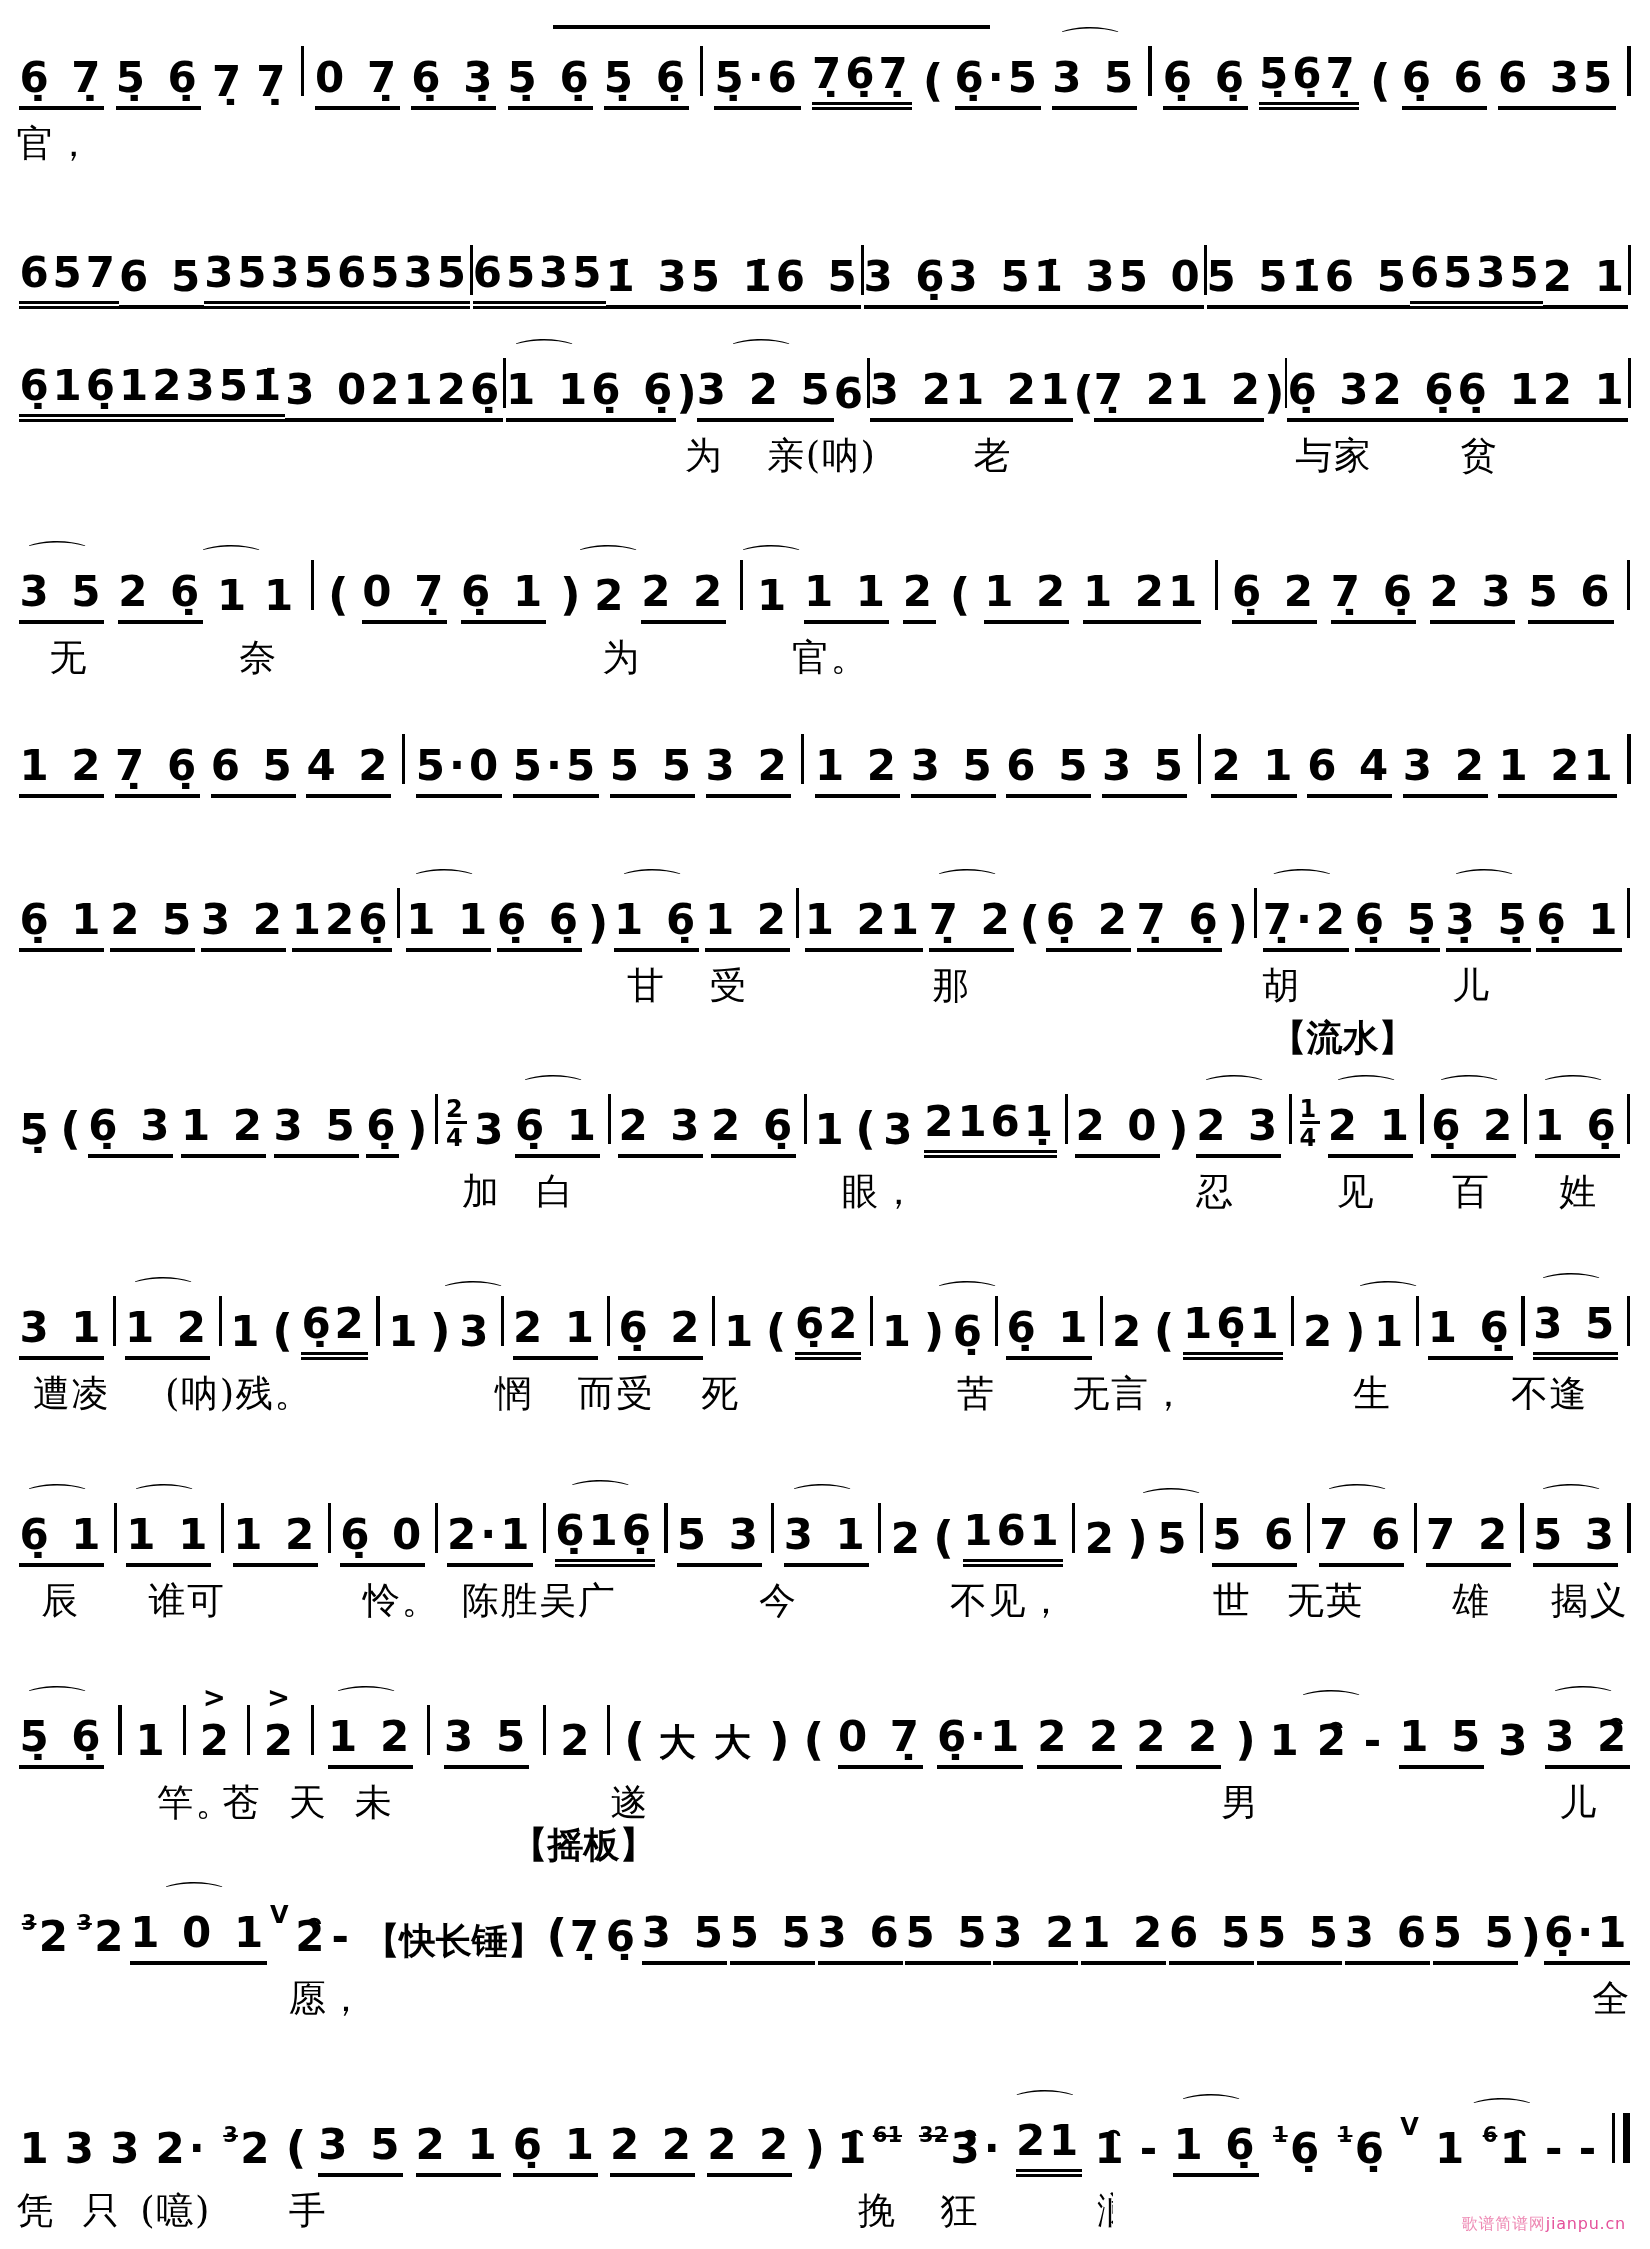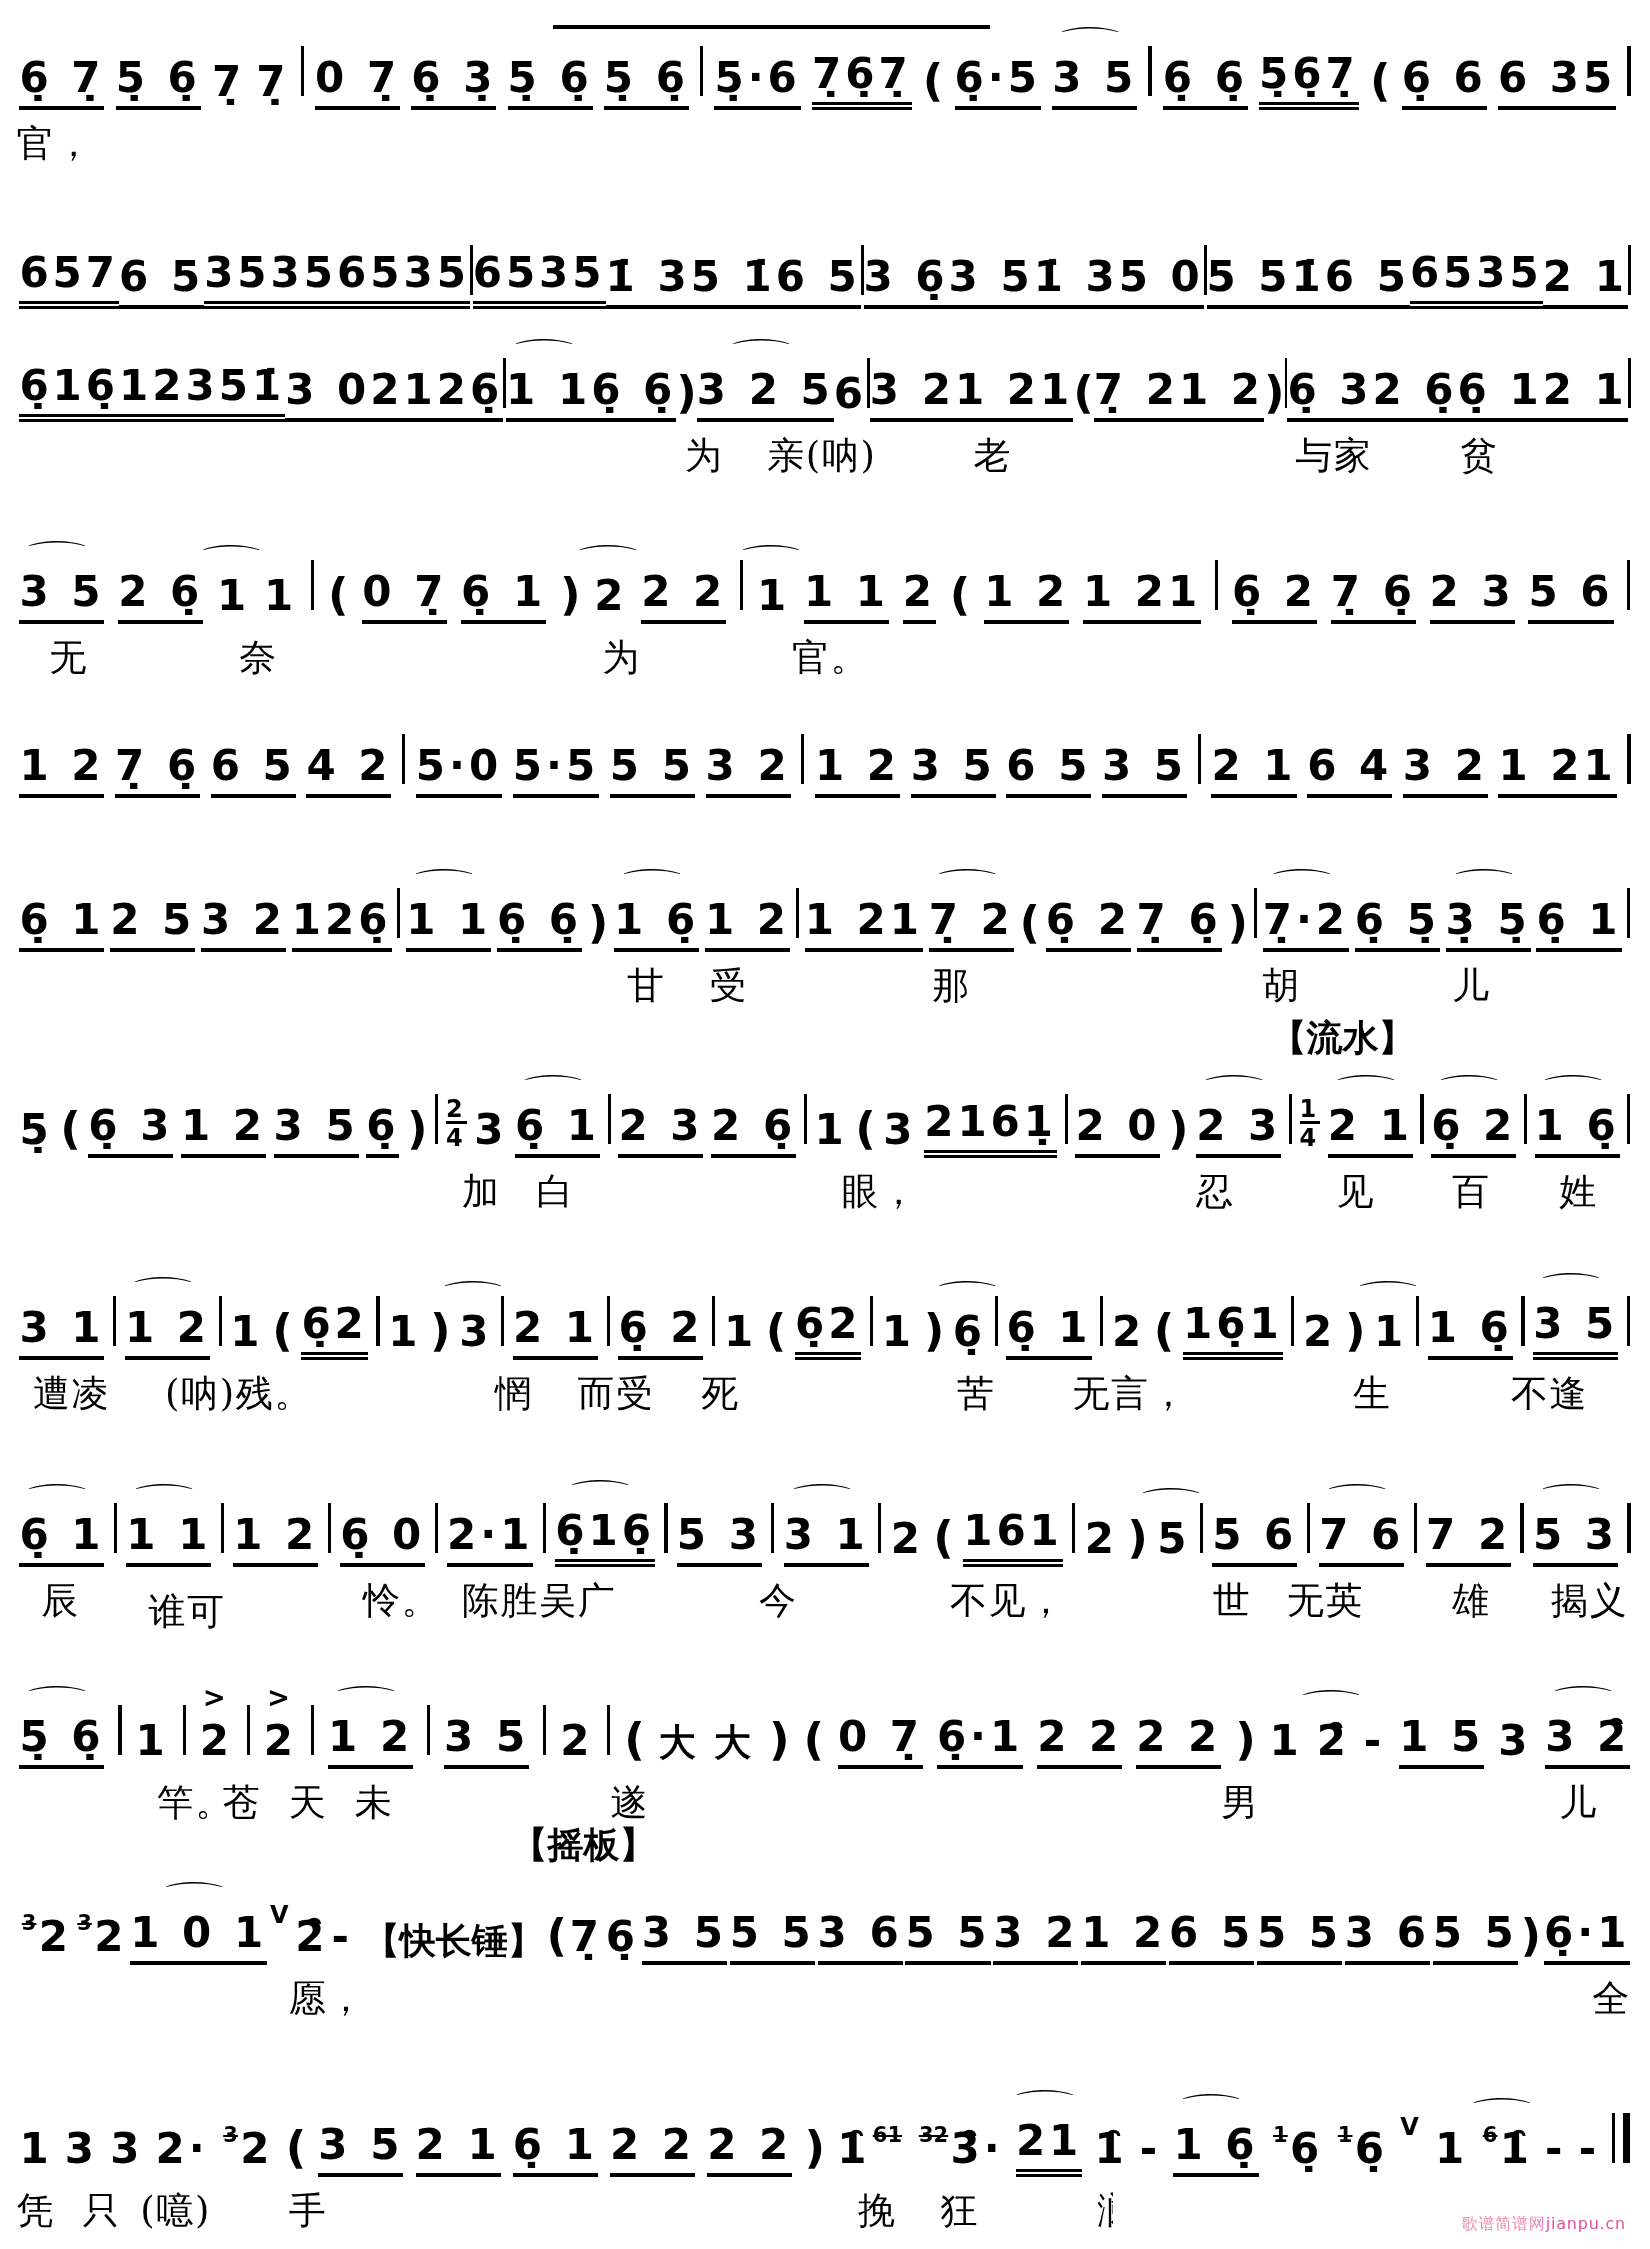--- a/index.html
+++ b/index.html
@@ -339,21 +339,21 @@
           <span class="grp u1"><span>5 6</span></span>
           <span class="bar"></span>
           <span class="grp u1"><span>7 6</span><i class="arc">⌒</i></span>
           <span class="bar"></span>
           <span class="grp u1"><span>7 2</span></span>
           <span class="bar"></span>
           <span class="grp u1"><span>5 3</span><i class="arc">⌒</i></span>
           <span class="bar"></span>
         </div>
         <div class="lyric" style="left: 2.5%;">辰</div>
-        <div class="lyric" style="left: 9%; margin-top: 11px;">谁可</div>
+        <div class="lyric" style="left: 9%;">谁可</div>
         <div class="lyric" style="left: 22%;">怜。</div>
         <div class="lyric" style="left: 28%;">陈胜吴广</div>
         <div class="lyric" style="left: 46%;">今</div>
         <div class="lyric" style="left: 56%; margin-left: 26px;">不见，</div>
         <div class="lyric" style="left: 73.5%;">世</div>
         <div class="lyric" style="left: 78%;">无英</div>
         <div class="lyric" style="left: 88%;">雄</div>
         <div class="lyric" style="left: 94%;">揭义</div>
       </div>
       <div class="row" style="top: 1695px;">

